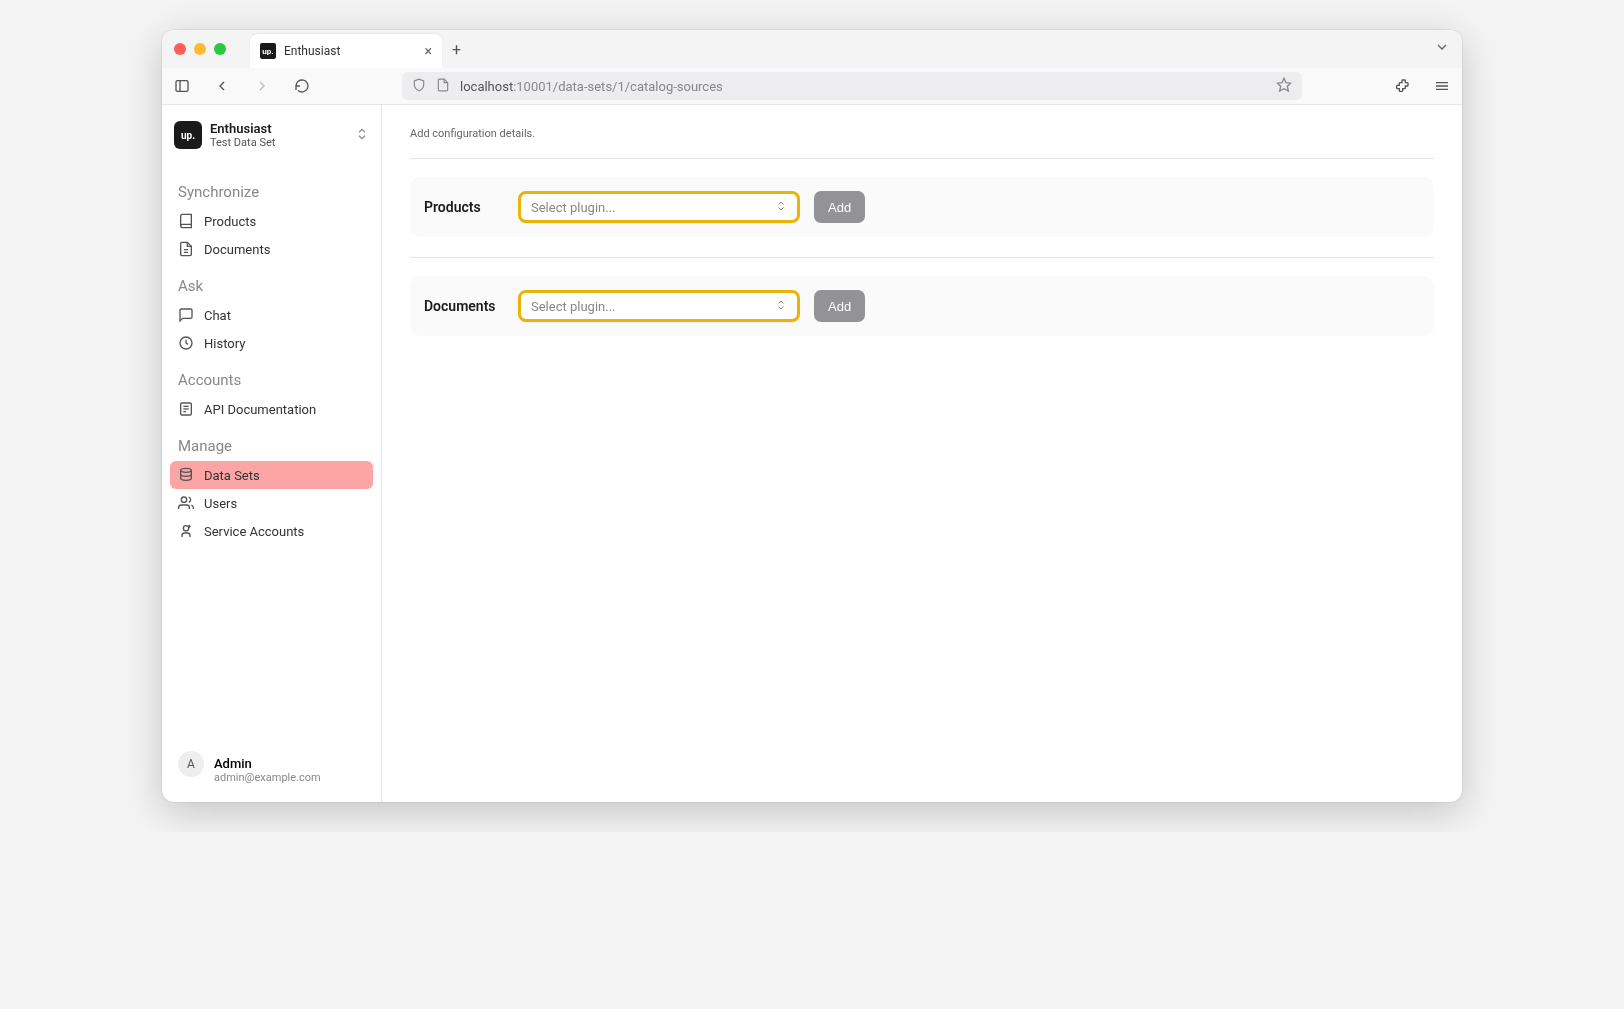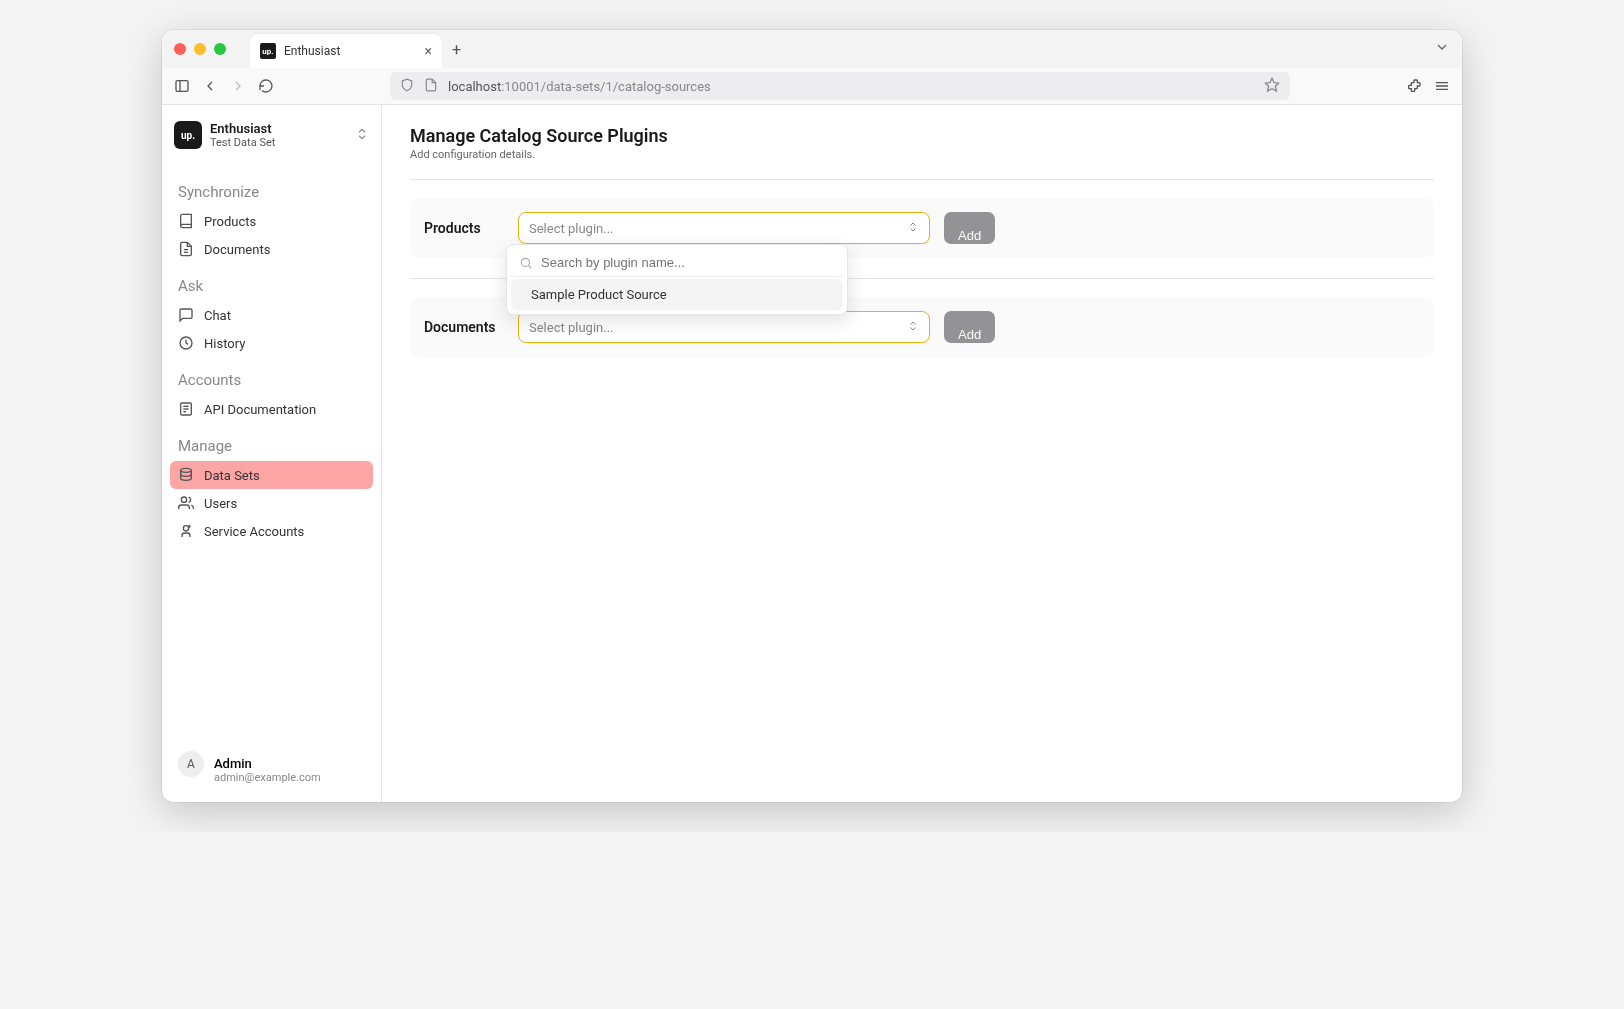--- a/index.html
+++ b/index.html
@@ -60,21 +60,21 @@
       font-size: 8px; font-weight: bold; border-radius: 2px;
     }
     .tab-title { font-size: 12px; color: #333; flex: 1; }
     .tab-close { font-size: 14px; color: #666; }
     .new-tab { margin-left: 10px; color: #555; font-size: 16px; }
     .toolbar {
       display: flex;
       align-items: center;
       height: 36px;
       padding: 0 12px;
-      gap: 12px;
+      gap: 24px;
       background: #f9f9fa;
     }
     .tb-icon { width: 16px; color: #555; display: flex; justify-content: center; }
     .tb-icon svg { width: 16px; height: 16px; }
     .tb-icon.disabled { color: #bbb; }
     .url-bar {
       flex: 1;
       max-width: 900px;
       margin: 0 auto;
       height: 28px;
@@ -169,37 +169,37 @@
       margin-bottom: 20px;
       position: relative;
     }
     .section-label {
       font-size: 14px;
       font-weight: 600;
       color: #1a1a1a;
       width: 80px;
     }
     .select-box {
-      width: 412px;
+      width: 282px;
       height: 32px;
       background: #fff;
-      border: 1px solid #eab308;
+      border: 3px solid #eab308;
       border-radius: 8px;
       display: flex;
       align-items: center;
       padding: 0 10px;
       font-size: 13px;
       color: #888;
       box-shadow: 0 1px 2px rgba(0,0,0,0.04);
       position: relative;
     }
     .select-box .caret { margin-left: auto; color: #888; }
     .btn {
       height: 32px;
-      padding: 16px 14px;
+      padding: 8px 14px;
       background: #404045;
       color: #fff;
       border-radius: 7px;
       font-size: 13px;
       font-weight: 500;
       border: none;
       opacity: 0.55;
       cursor: pointer;
     }
     
@@ -411,47 +411,36 @@
       <div class="user-row">
         <div class="avatar">A</div>
         <div>
           <div class="user-name">Admin</div>
           <div class="user-email">admin@example.com</div>
         </div>
       </div>
     </div>
 
     <div class="main">
-      <div class="page-title">Manage Catalog Source Plugins</div>
       <div class="page-sub">Add configuration details.</div>
       <div class="divider"></div>
 
       <div class="section-card">
         <div class="section-label">Products</div>
         <div class="select-box">
           <span>Select plugin...</span>
           <span class="caret">
             <svg viewBox="0 0 24 24" width="12" height="12" fill="none" stroke="currentColor" stroke-width="2">
                 <polyline points="7 9 12 4 17 9"></polyline>
                 <polyline points="7 15 12 20 17 15"></polyline>
               </svg>
           </span>
         </div>
         <button class="btn">Add</button>
 
-        <div class="popover">
-          <div class="search-row">
-            <svg viewBox="0 0 24 24" fill="none" stroke="currentColor" stroke-width="2">
-                <circle cx="11" cy="11" r="7"></circle>
-                <line x1="21" y1="21" x2="16.65" y2="16.65"></line>
-              </svg>
-            <input type="text" placeholder="Search by plugin name..." style="">
-          </div>
-          <div class="option">Sample Product Source</div>
-        </div>
       </div>
 
       <div class="divider"></div>
 
       <div class="section-card">
         <div class="section-label">Documents</div>
         <div class="select-box">
           <span>Select plugin...</span>
           <span class="caret">
             <svg viewBox="0 0 24 24" width="12" height="12" fill="none" stroke="currentColor" stroke-width="2">

